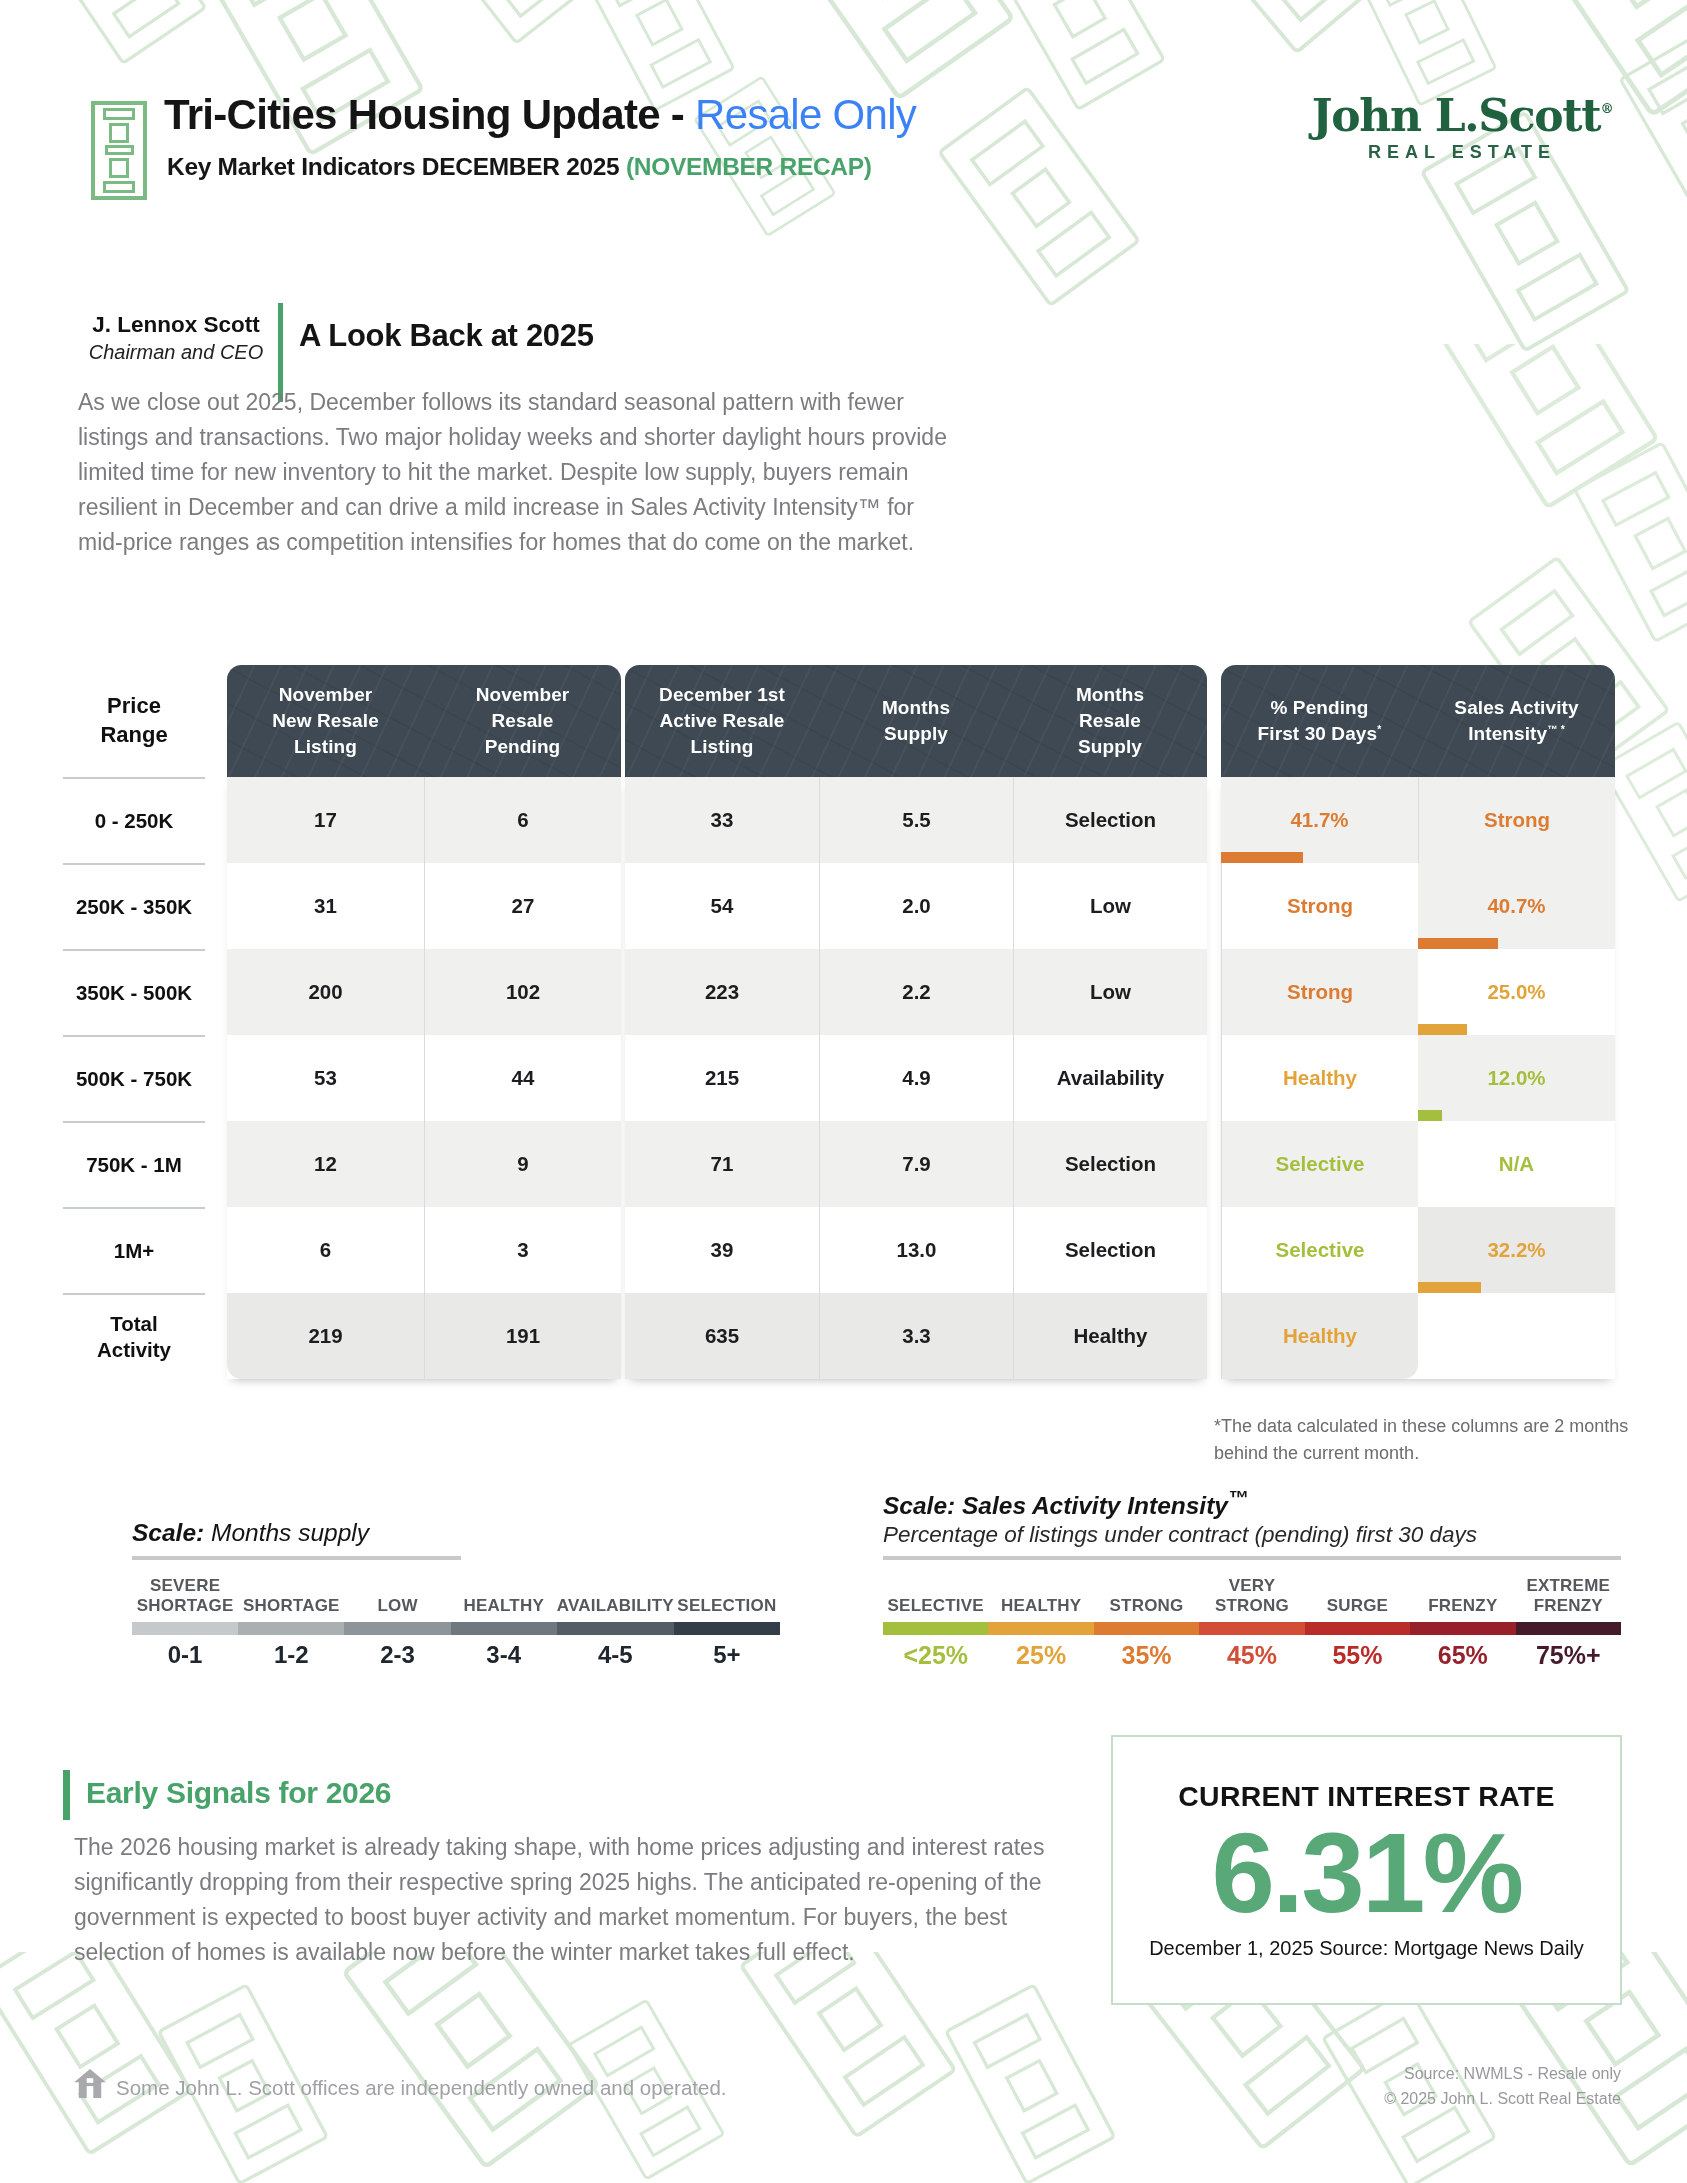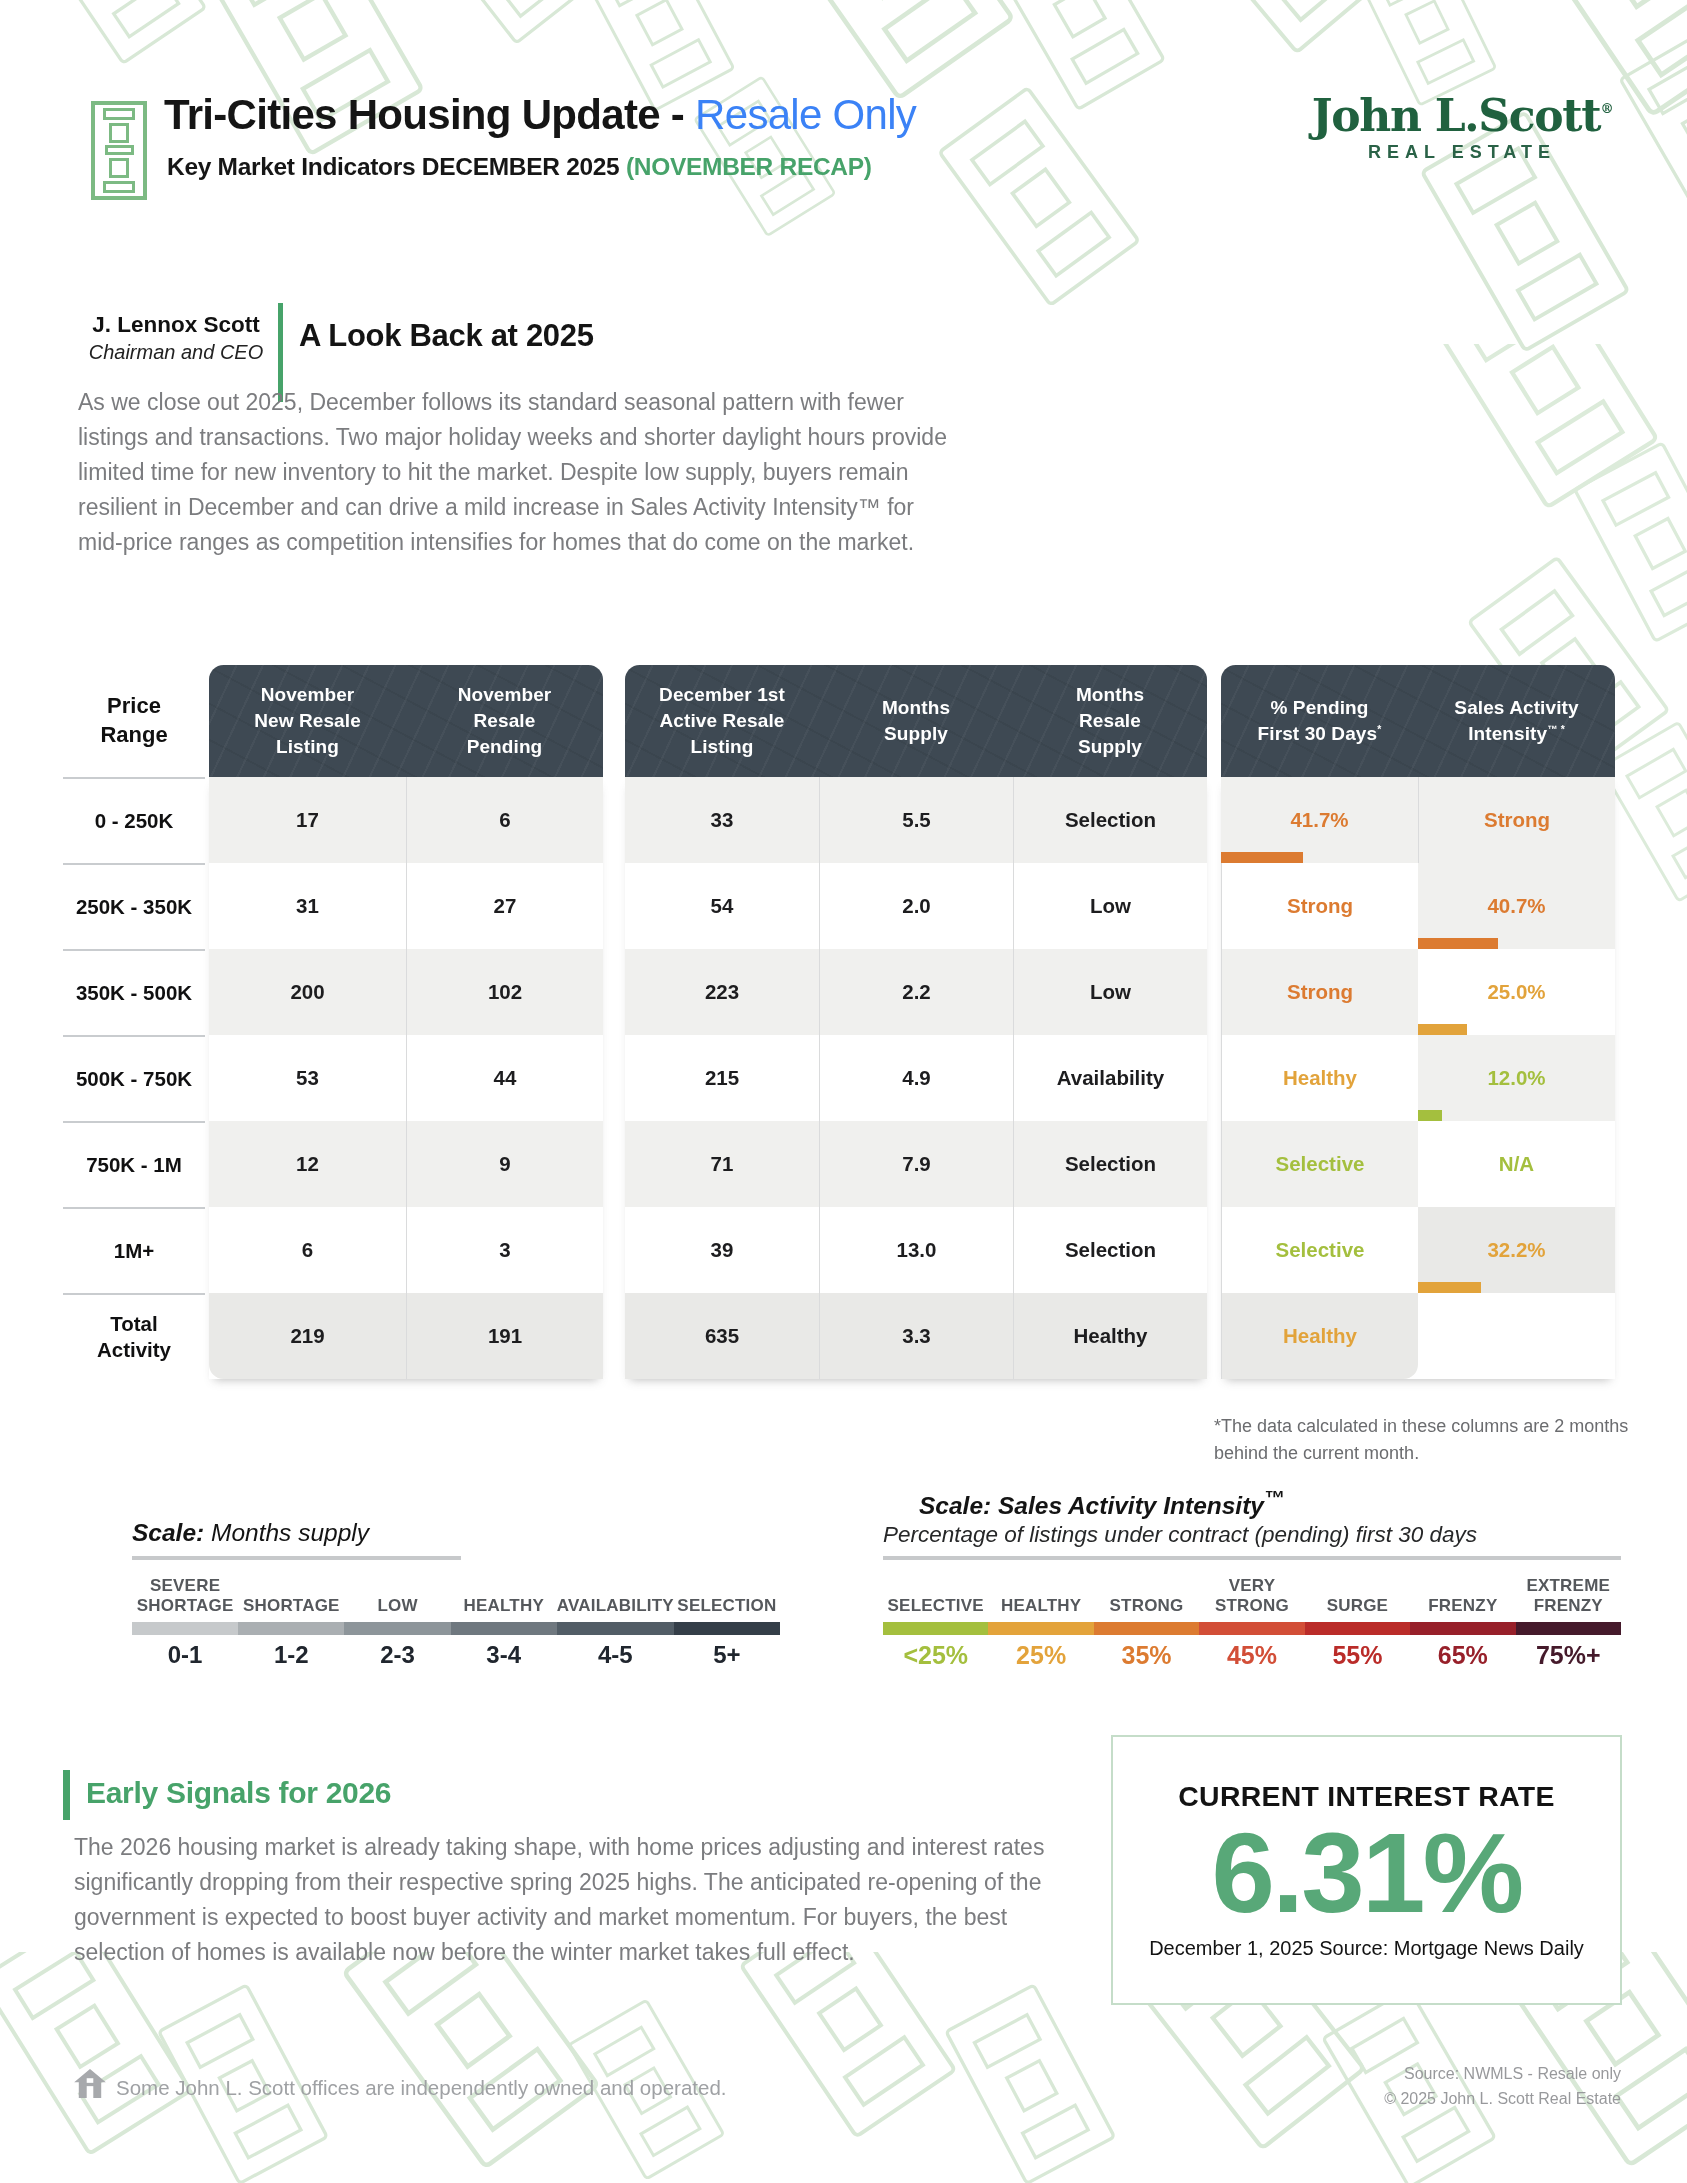--- a/index.html
+++ b/index.html
@@ -37,21 +37,21 @@
 
   
   .tablewrap{left:63px;top:665px;width:1551px;height:715px;}
   .pcol{position:absolute;left:0;top:0;width:142px;}
   .pr-head{height:112px;display:flex;align-items:center;justify-content:center;text-align:center;
            font-size:22px;font-weight:700;color:#101010;line-height:1.3;}
   .pcell{height:86px;box-sizing:border-box;border-top:2.6px solid #c9cccf;display:flex;align-items:center;justify-content:center;
          text-align:center;font-size:20.5px;font-weight:600;color:#101011;line-height:1.25;}
   .pcell.total{font-weight:700;text-align:center;}
   .tgroup{position:absolute;top:0;}
-  .g1{left:146px;width:394px;}
+  .g1{left:164px;width:394px;}
   .g2{left:562px;width:582px;}
   .g3{left:1158px;width:394px;}
   .ghead{height:112px;border-radius:14.6px 14.6px 0 0;background-color:#3e4953;
      background-image:repeating-linear-gradient(115deg, rgba(255,255,255,0.04) 0 2px, transparent 2px 24px),
                       repeating-linear-gradient(28deg, rgba(0,0,0,0.06) 0 2px, transparent 2px 32px);
      display:grid;align-items:center;justify-items:center;}
   .g1 .ghead,.g3 .ghead{grid-template-columns:repeat(2,1fr);}
   .g2 .ghead{grid-template-columns:repeat(3,1fr);}
   .hcell{color:#fff;font-size:19px;font-weight:700;text-align:center;line-height:1.38;letter-spacing:0.1px;}
   .hcell sup{font-size:0.55em;}
@@ -71,21 +71,21 @@
   .bg-orange{background:#dc7b31;} .bg-gold{background:#e2a33b;} .bg-green{background:#a4bf3e;}
 
   .footnote{left:1214px;top:1413px;font-size:18px;color:#6b6c6f;line-height:1.5;}
 
   
   .scale-title{font-size:24.5px;font-style:italic;color:#141414;}
   .st-bold{font-weight:700;}
   .m-title{left:132px;top:1519px;}
   .m-underline{left:132px;top:1556px;width:329px;height:4px;background:#c7c9cb;}
   .m-segs{left:132px;top:1573px;width:648px;display:flex;}
-  .s-title{left:919px;top:1487px;}
+  .s-title{left:883px;top:1487px;}
   .s-sub{left:883px;top:1522px;font-size:22.5px;font-style:italic;color:#262728;}
   .s-underline{left:883px;top:1556px;width:738px;height:4px;background:#c7c9cb;}
   .s-segs{left:883px;top:1573px;width:738px;display:flex;}
   .seg{flex:1;text-align:center;}
   .seg-label{height:49px;display:flex;align-items:flex-end;justify-content:center;
              font-size:17px;font-weight:700;color:#55585c;line-height:1.18;padding-bottom:6px;box-sizing:border-box;letter-spacing:0.2px;}
   .seg-swatch{height:12.6px;width:100%;}
   .seg-range{font-size:24px;font-weight:700;color:#20262e;margin-top:6.6px;}
   .seg-value{font-size:25px;font-weight:700;margin-top:6.6px;}
 

